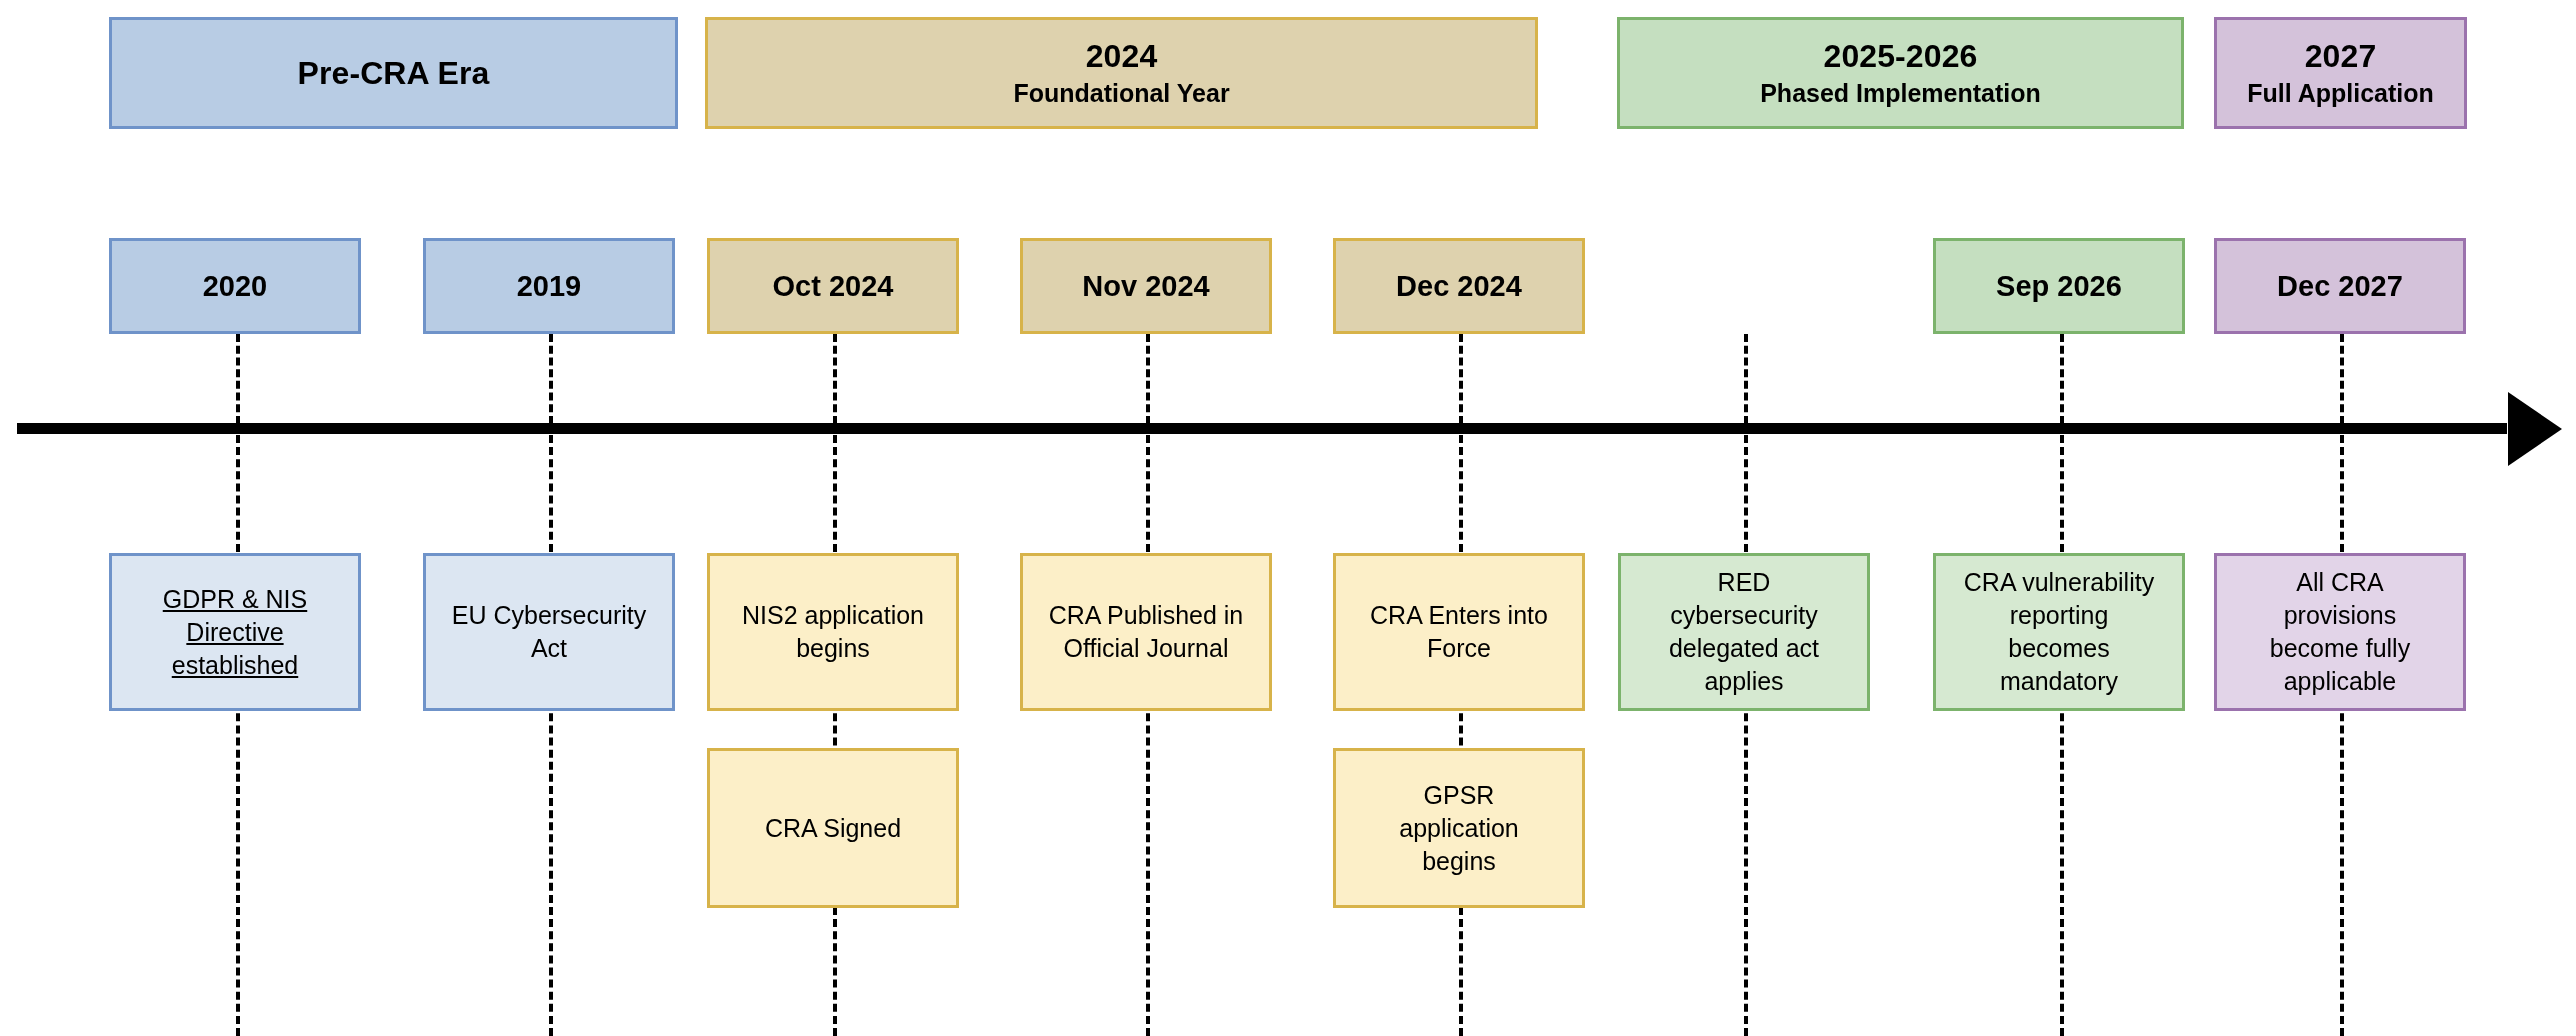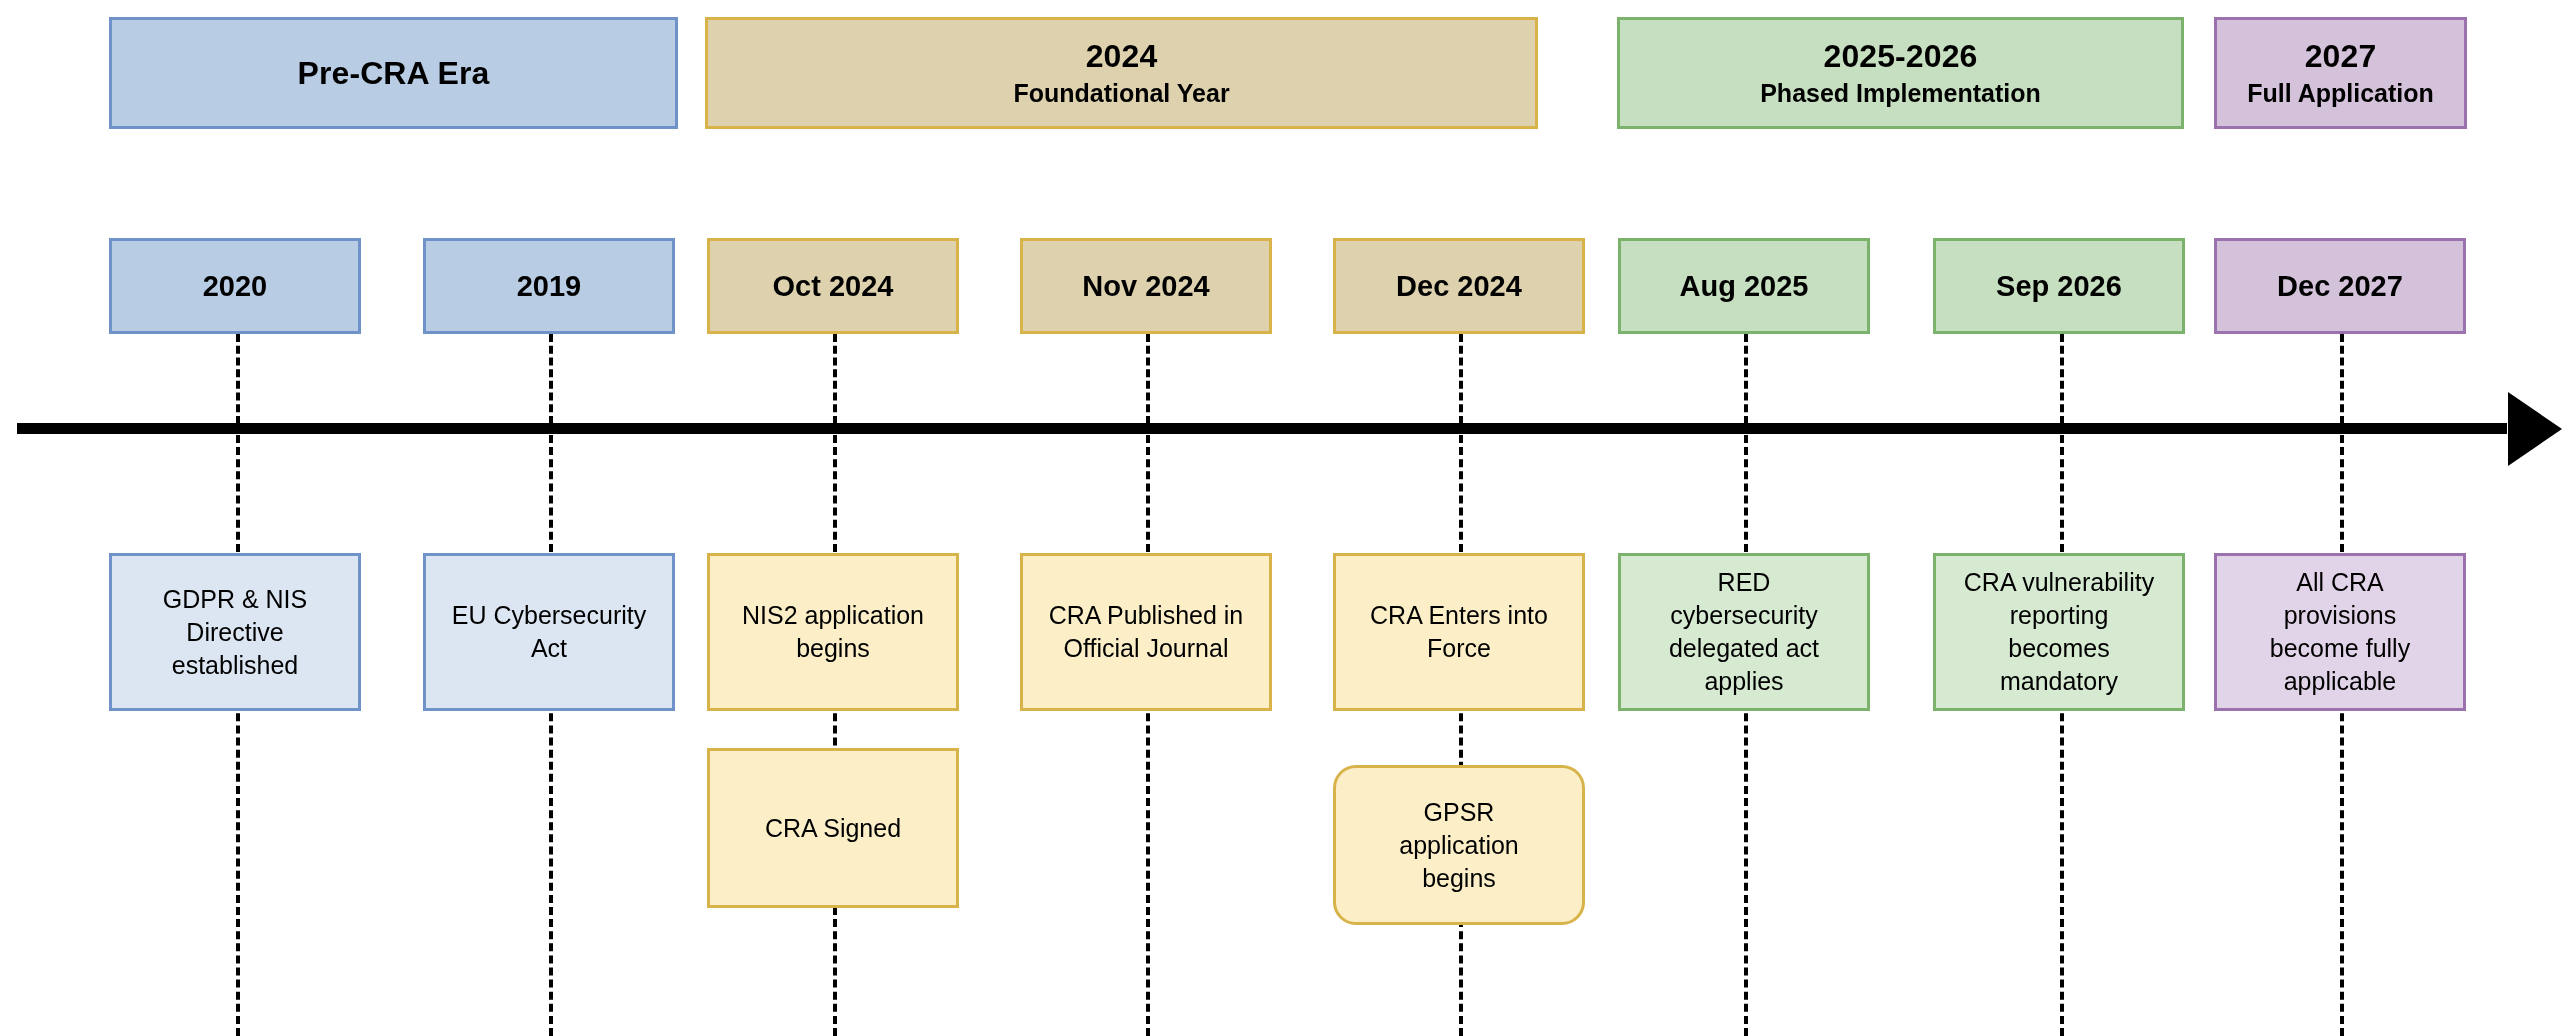--- a/index.html
+++ b/index.html
@@ -100,31 +100,28 @@
   </div>
   <div class="datebox tan" style="left:707px;width:252px;">
     <span>Oct 2024</span>
   </div>
   <div class="datebox tan" style="left:1020px;width:252px;">
     <span>Nov 2024</span>
   </div>
   <div class="datebox tan" style="left:1333px;width:252px;">
     <span>Dec 2024</span>
   </div>
-  <div class="datebox green" style="left:1618px;width:252px;">
-    <span>Aug 2025</span>
-  </div>
   <div class="datebox green" style="left:1933px;width:252px;">
     <span>Sep 2026</span>
   </div>
   <div class="datebox purple" style="left:2214px;width:252px;">
     <span>Dec 2027</span>
   </div>
 
-  <div class="event blue" style="left:109px;top:553px;width:252px;height:158px;">
+  <div class="event blue" style="left:109px;top:553px;width:252px;height:158px;text-decoration:underline;">
     <span>GDPR &amp; NIS
 Directive
 established</span>
   </div>
   <div class="event blue" style="left:423px;top:553px;width:252px;height:158px;">
     <span>EU Cybersecurity
 Act</span>
   </div>
   <div class="event yellow" style="left:707px;top:553px;width:252px;height:158px;">
     <span>NIS2 application
@@ -153,20 +150,20 @@
   <div class="event purple" style="left:2214px;top:553px;width:252px;height:158px;">
     <span>All CRA
 provisions
 become fully
 applicable</span>
   </div>
 
   <div class="event yellow" style="left:707px;top:748px;width:252px;height:160px;">
     <span>CRA Signed</span>
   </div>
-  <div class="event yellow" style="left:1333px;top:765px;width:252px;height:160px;border-radius:23px;">
+  <div class="event yellow" style="left:1333px;top:748px;width:252px;height:160px;">
     <span>GPSR
 application
 begins</span>
   </div>
 
 </div>
 
 
 </body></html>

